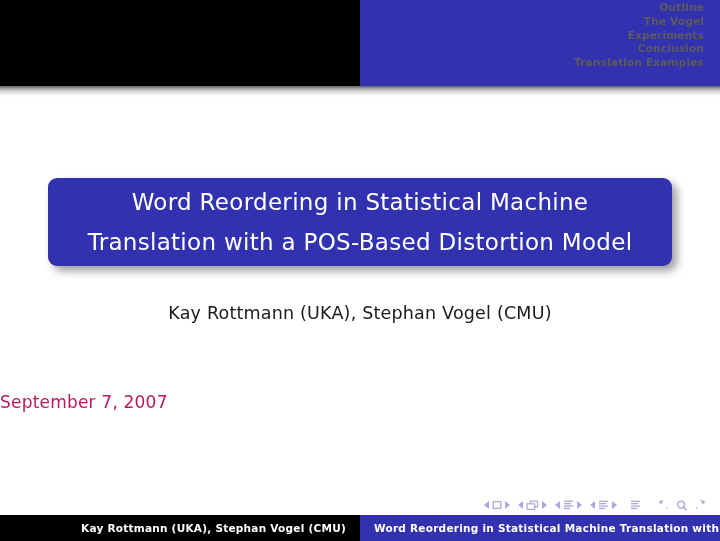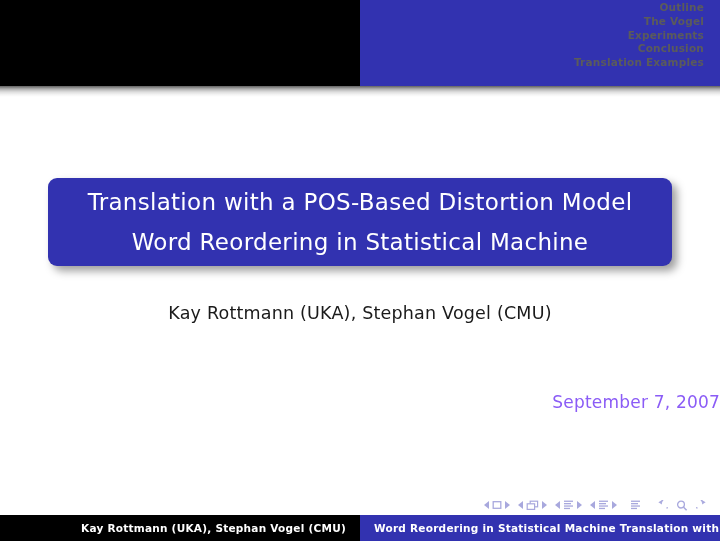--- a/index.html
+++ b/index.html
@@ -103,23 +103,23 @@
     text-align: center;
     font-size: 17.5px;
     color: #1a1a1a;
     letter-spacing: 0.2px;
   }
   #date {
     position: absolute;
     left: 0;
     top: 392px;
     width: 720px;
-    text-align: right;
+    text-align: left;
     font-size: 17px;
-    color: #8b5cf6;
+    color: #be185d;
     letter-spacing: 0.2px;
   }
 
   
   #nav-symbols {
     position: absolute;
     right: 12px;
     top: 495px;
     height: 20px;
     display: flex;
@@ -186,22 +186,22 @@
       <span class="nav-section">The Vogel</span>
       <span class="nav-section">Experiments</span>
       <span class="nav-section">Conclusion</span>
       <span class="nav-section">Translation Examples</span>
     </nav>
   </div>
   <div id="header-shadow"></div>
 
   <div id="title-shadow"></div>
   <div id="title-box">
+    <div class="title-line">Word Reordering in Statistical Machine</div>
     <div class="title-line">Translation with a POS-Based Distortion Model</div>
-    <div class="title-line">Word Reordering in Statistical Machine</div>
   </div>
 
   <div id="author">Kay Rottmann (UKA), Stephan Vogel (CMU)</div>
 
   <div id="date">September 7, 2007</div>
 
   <div id="nav-symbols">
 
     <div class="nav-group">
       <span class="nav-sym">

